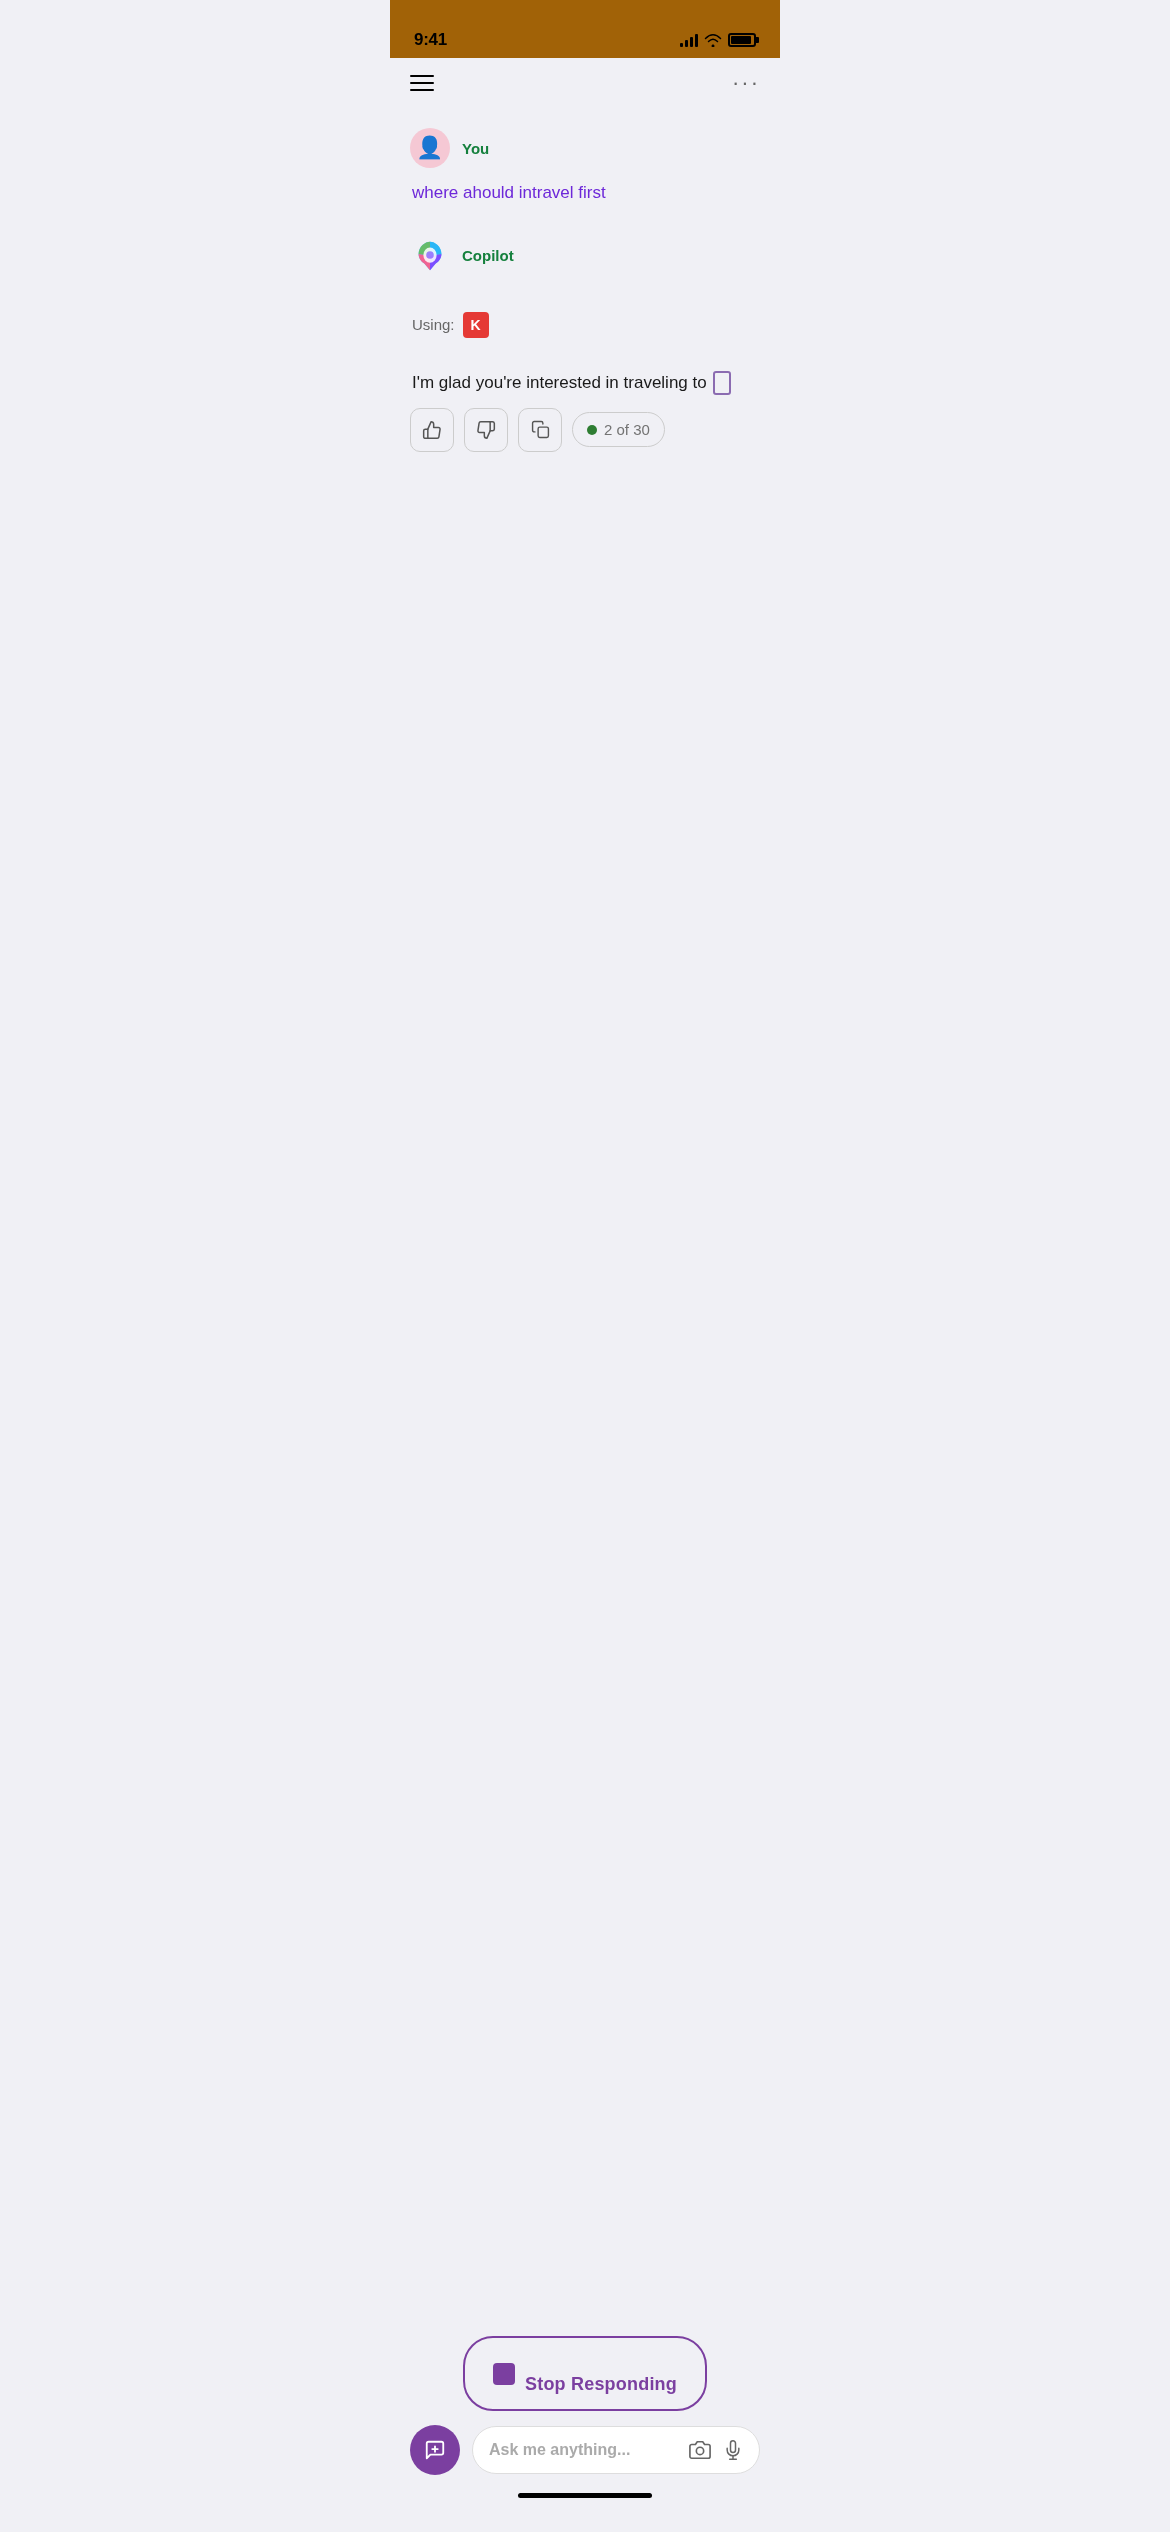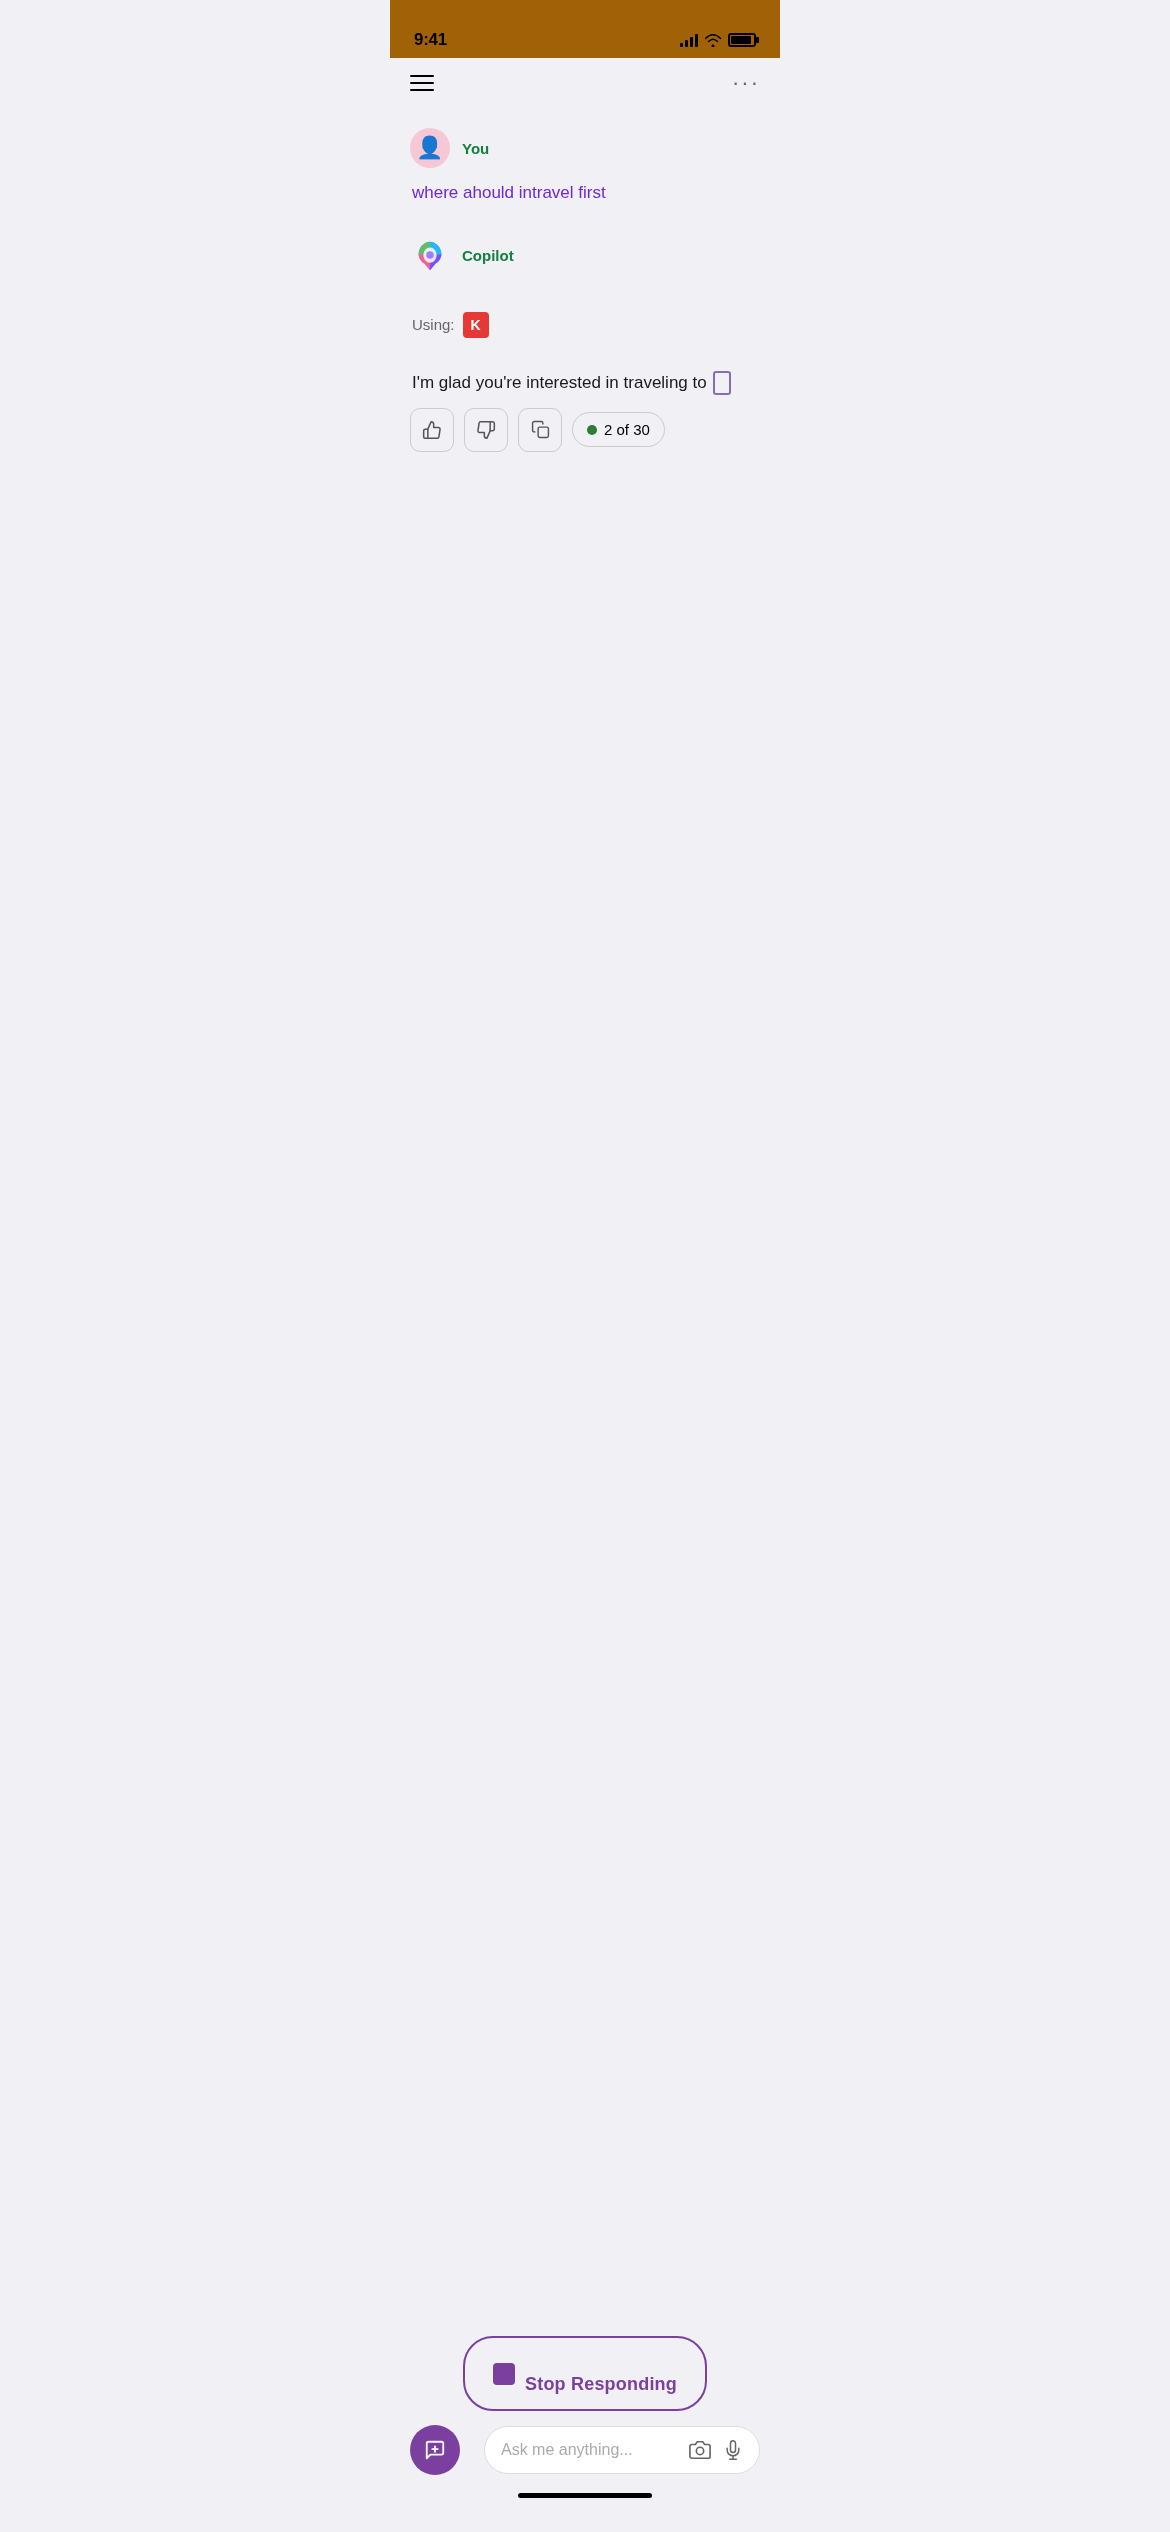--- a/index.html
+++ b/index.html
@@ -263,21 +263,21 @@
     .counter-dot {
       width: 10px;
       height: 10px;
       border-radius: 50%;
       background: #2e7d32;
       flex-shrink: 0;
     }
 
     .counter-text {
       font-size: 15px;
-      color: #000000;
+      color: #737373;
     }
 
     
     .bottom-area {
       position: fixed;
       bottom: 0;
       left: 50%;
       transform: translateX(-50%);
       width: 390px;
       padding: 0 20px 34px;
@@ -313,21 +313,22 @@
       font-weight: 600;
       color: #7b3fa0;
       letter-spacing: 0.2px;
       margin-top: 22px;
     }
 
     .input-row {
       display: flex;
       align-items: center;
       width: 100%;
-      gap: 24px;
+      gap: 12px;
+      font-weight: bold;
     }
 
     .new-chat-btn {
       width: 50px;
       height: 50px;
       border-radius: 50%;
       background: #7b3fa0;
       border: none;
       display: flex;
       align-items: center;

